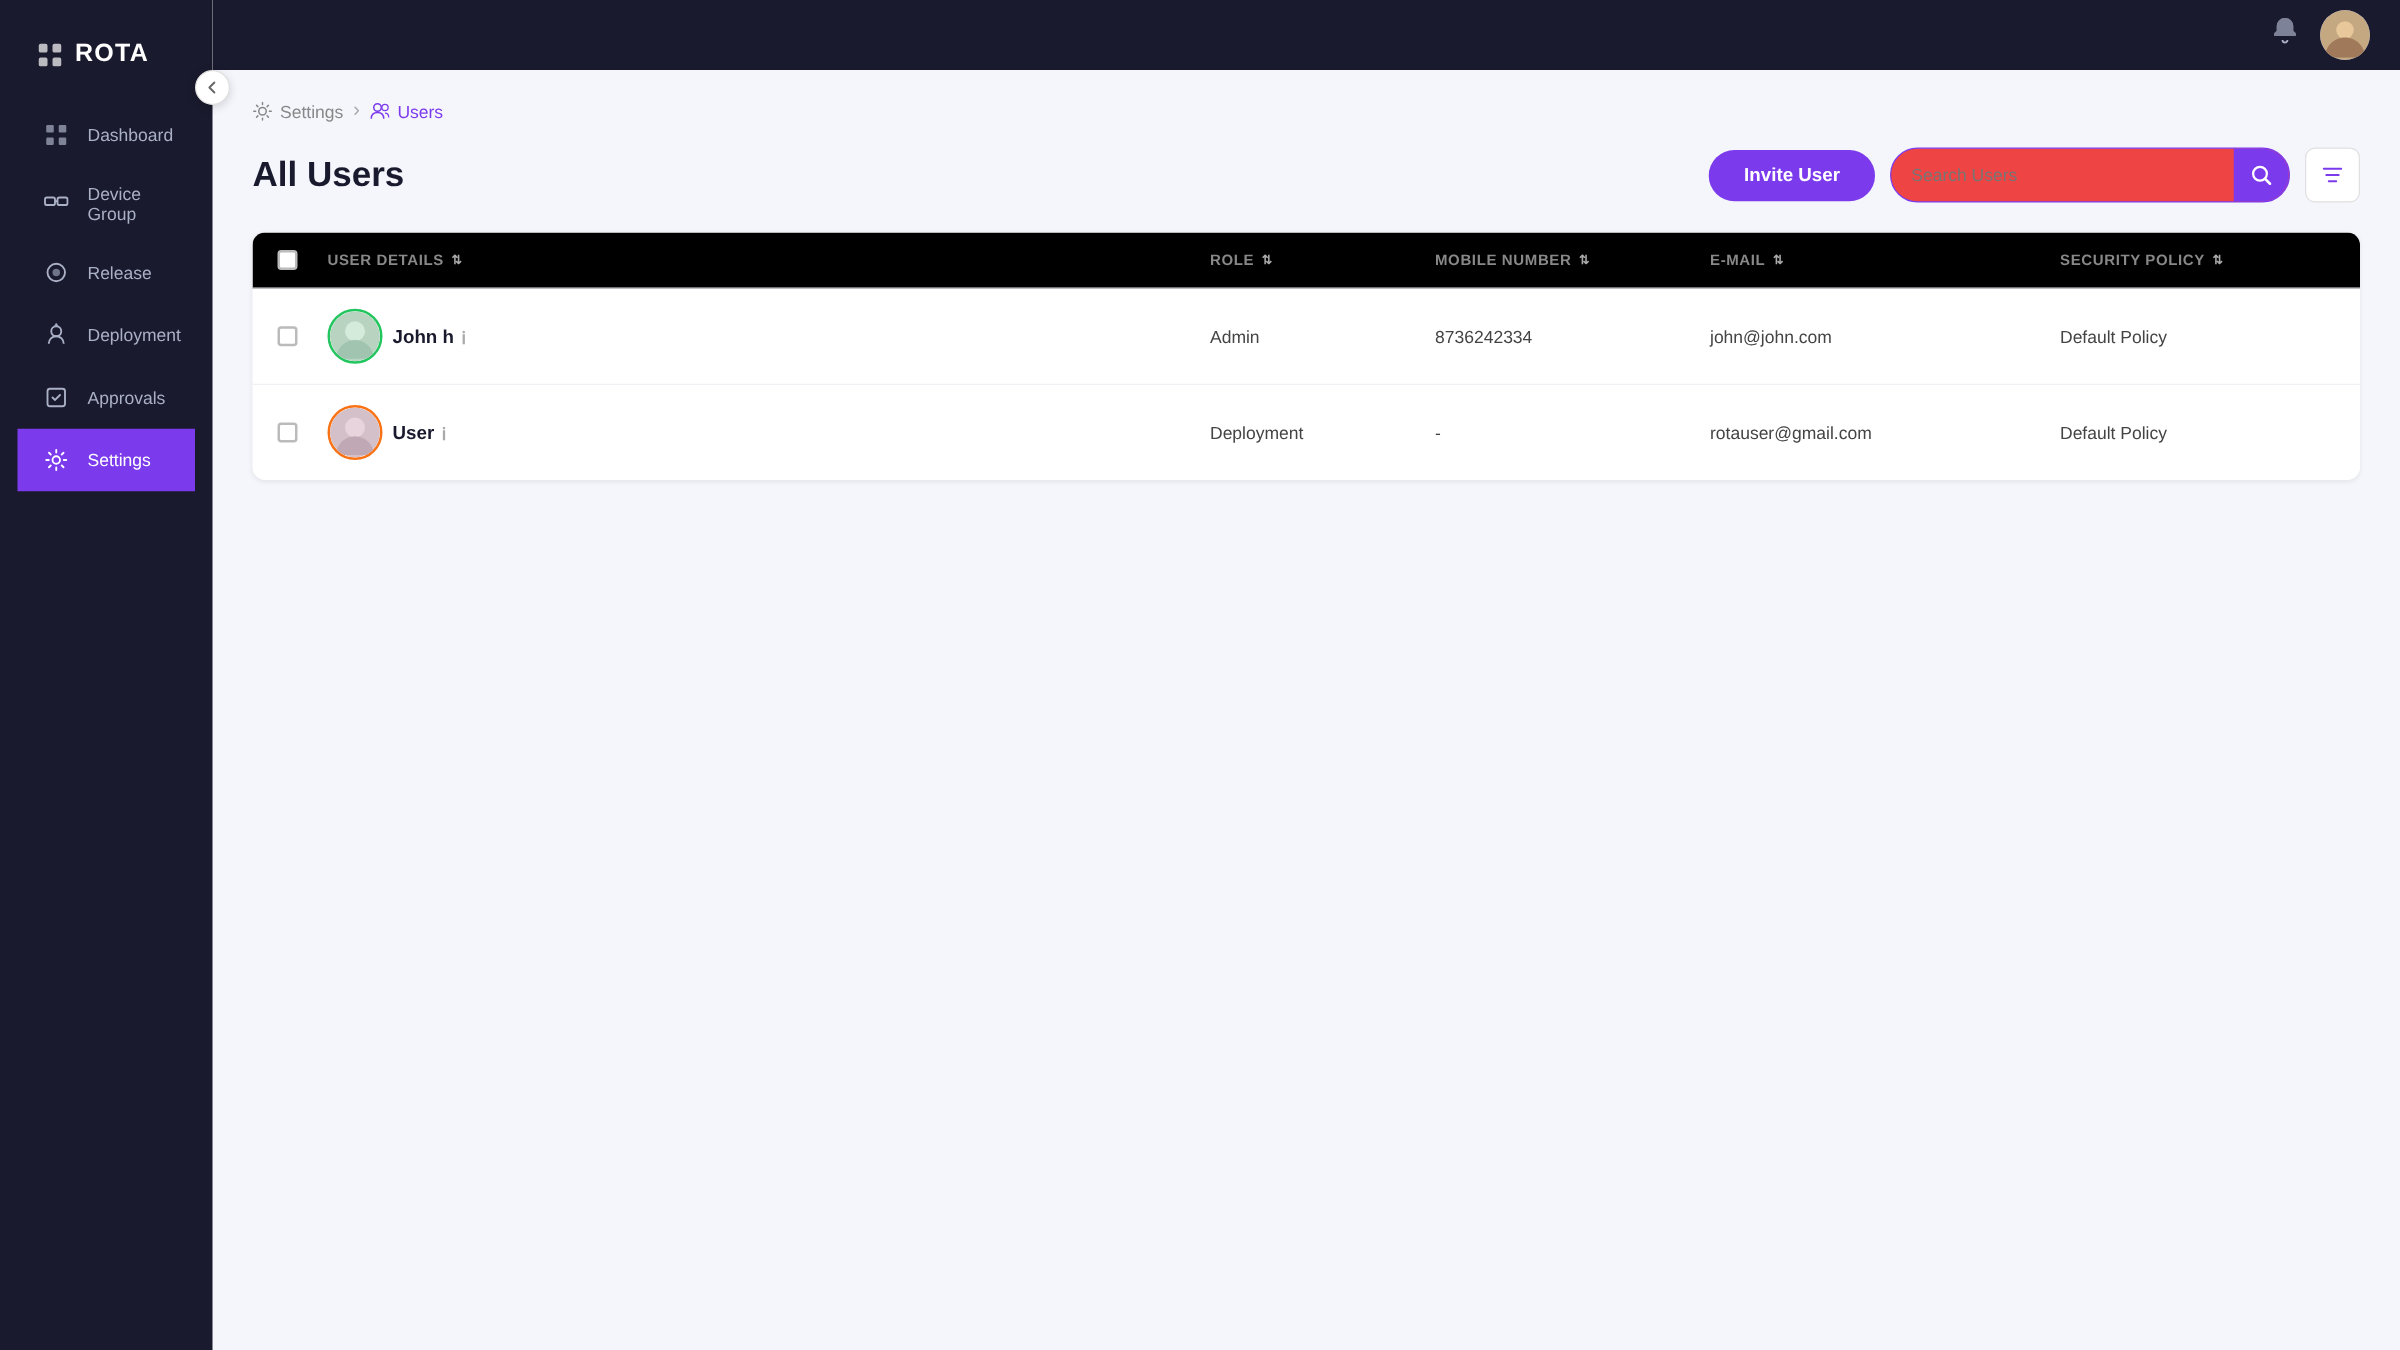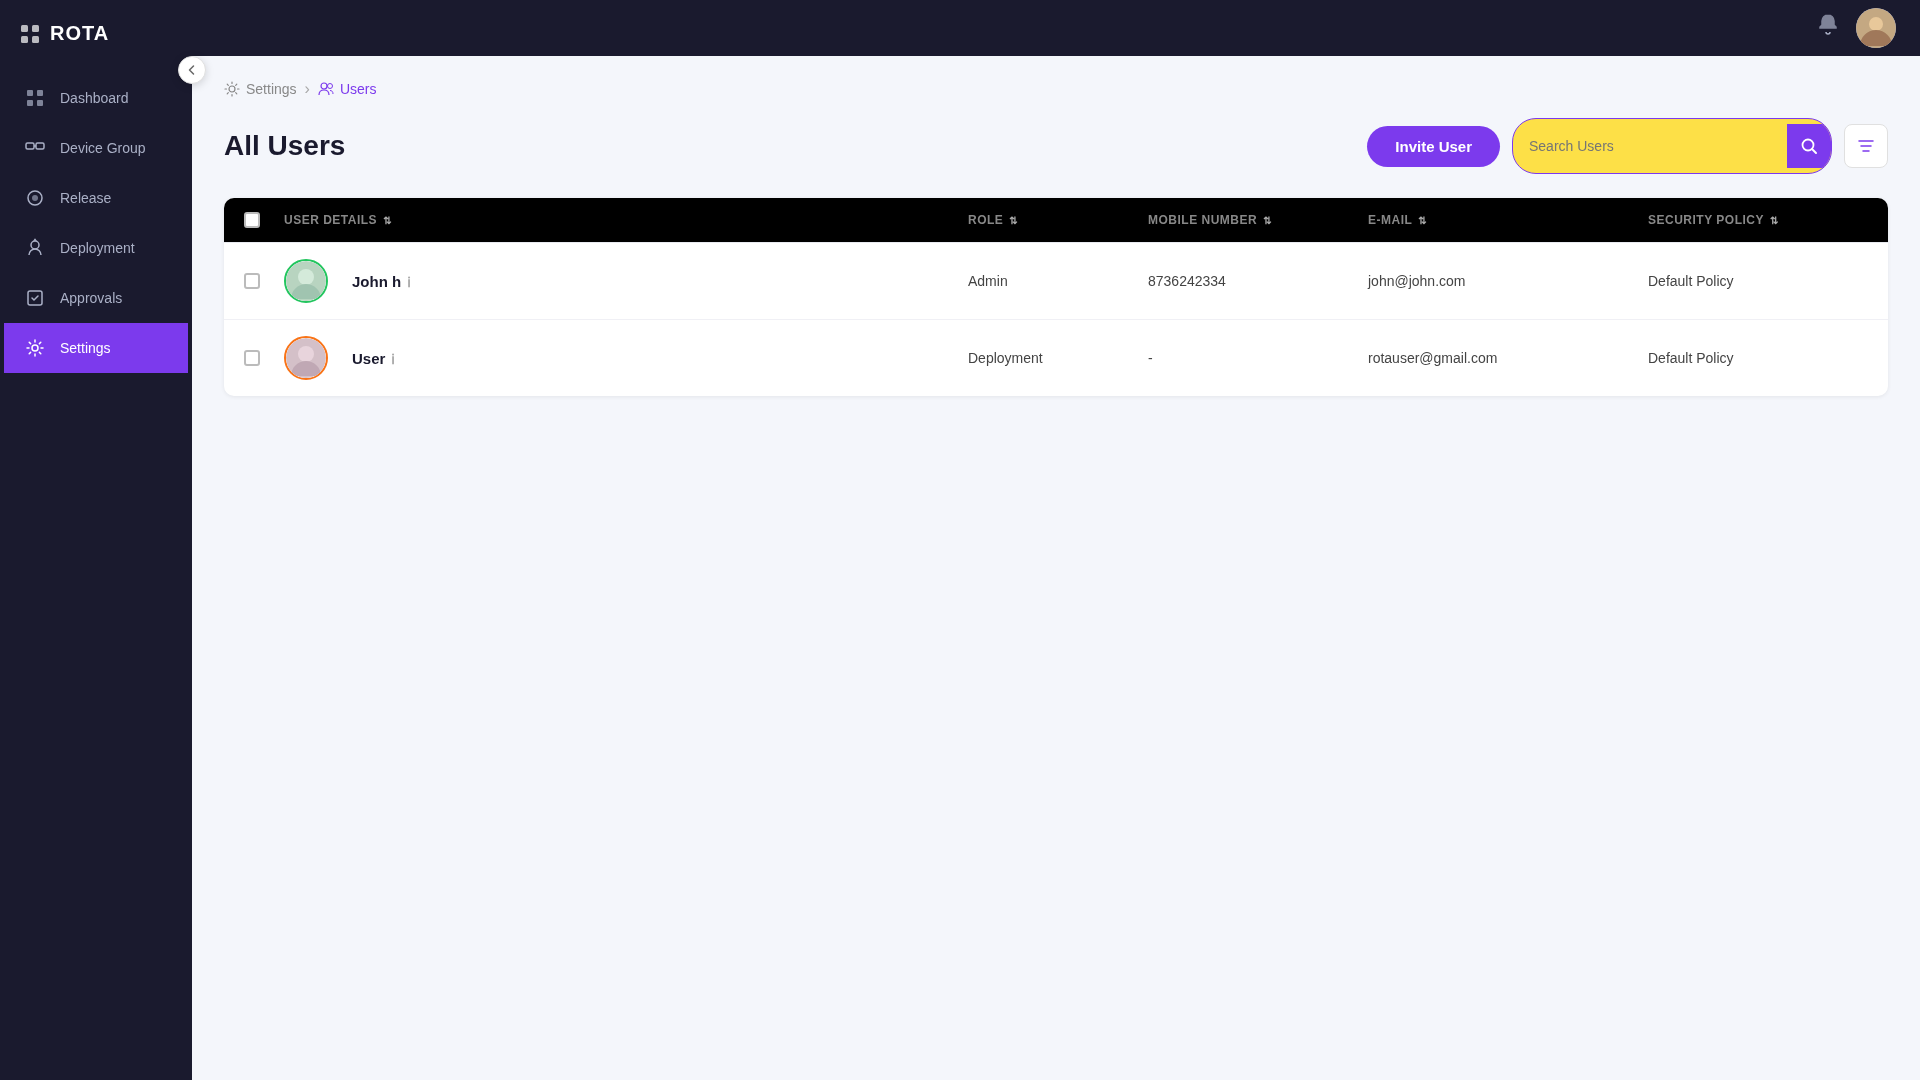--- a/index.html
+++ b/index.html
@@ -1,24 +1,24 @@
 <!DOCTYPE html>
 <html><head>
   <meta charset="utf-8">
   <style>
     * { margin: 0; padding: 0; box-sizing: border-box; }
     body { font-family: 'Segoe UI', Arial, sans-serif; background: #f4f6fb; display: flex; height: 100vh; overflow: hidden; }
 
     
     .sidebar {
-      width: 192px;
+      width: 170px;
       background: #1a1a2e;
       display: flex;
       flex-direction: column;
-      padding: 4px;
+      padding: 14px;
       flex-shrink: 0;
       position: relative;
       justify-content: flex-end;
     }
     .sidebar-logo {
       display: flex;
       align-items: center;
       gap: 10px;
       padding: 18px 16px;
       color: #fff;
@@ -179,25 +179,25 @@
       border-radius: 24px;
       padding: 12px 28px;
       font-size: 15px;
       font-weight: 600;
       cursor: pointer;
       white-space: nowrap;
     }
     .search-container {
       display: flex;
       align-items: center;
-      background: #fde047;
+      background: #ef4444;
       border: 1.5px solid #7c3aed;
       border-radius: 24px;
       overflow: hidden;
-      height: 56px;
+      height: 44px;
       min-width: 320px;
     }
     .search-input {
       flex: 1;
       border: none;
       outline: none;
       padding: 0 16px;
       font-size: 14px;
       color: #333;
       background: transparent;
@@ -257,21 +257,21 @@
       display: grid;
       grid-template-columns: 40px 1fr 180px 220px 280px 220px;
       padding: 16px 20px;
       border-bottom: 1px solid #f0f0f5;
       align-items: center;
     }
     .table-row:last-child { border-bottom: none; }
     .user-details {
       display: flex;
       align-items: center;
-      gap: 24px;
+      gap: 8px;
     }
     .user-avatar {
       width: 44px;
       height: 44px;
       border-radius: 50%;
       display: flex;
       align-items: center;
       justify-content: center;
       flex-shrink: 0;
       overflow: hidden;

